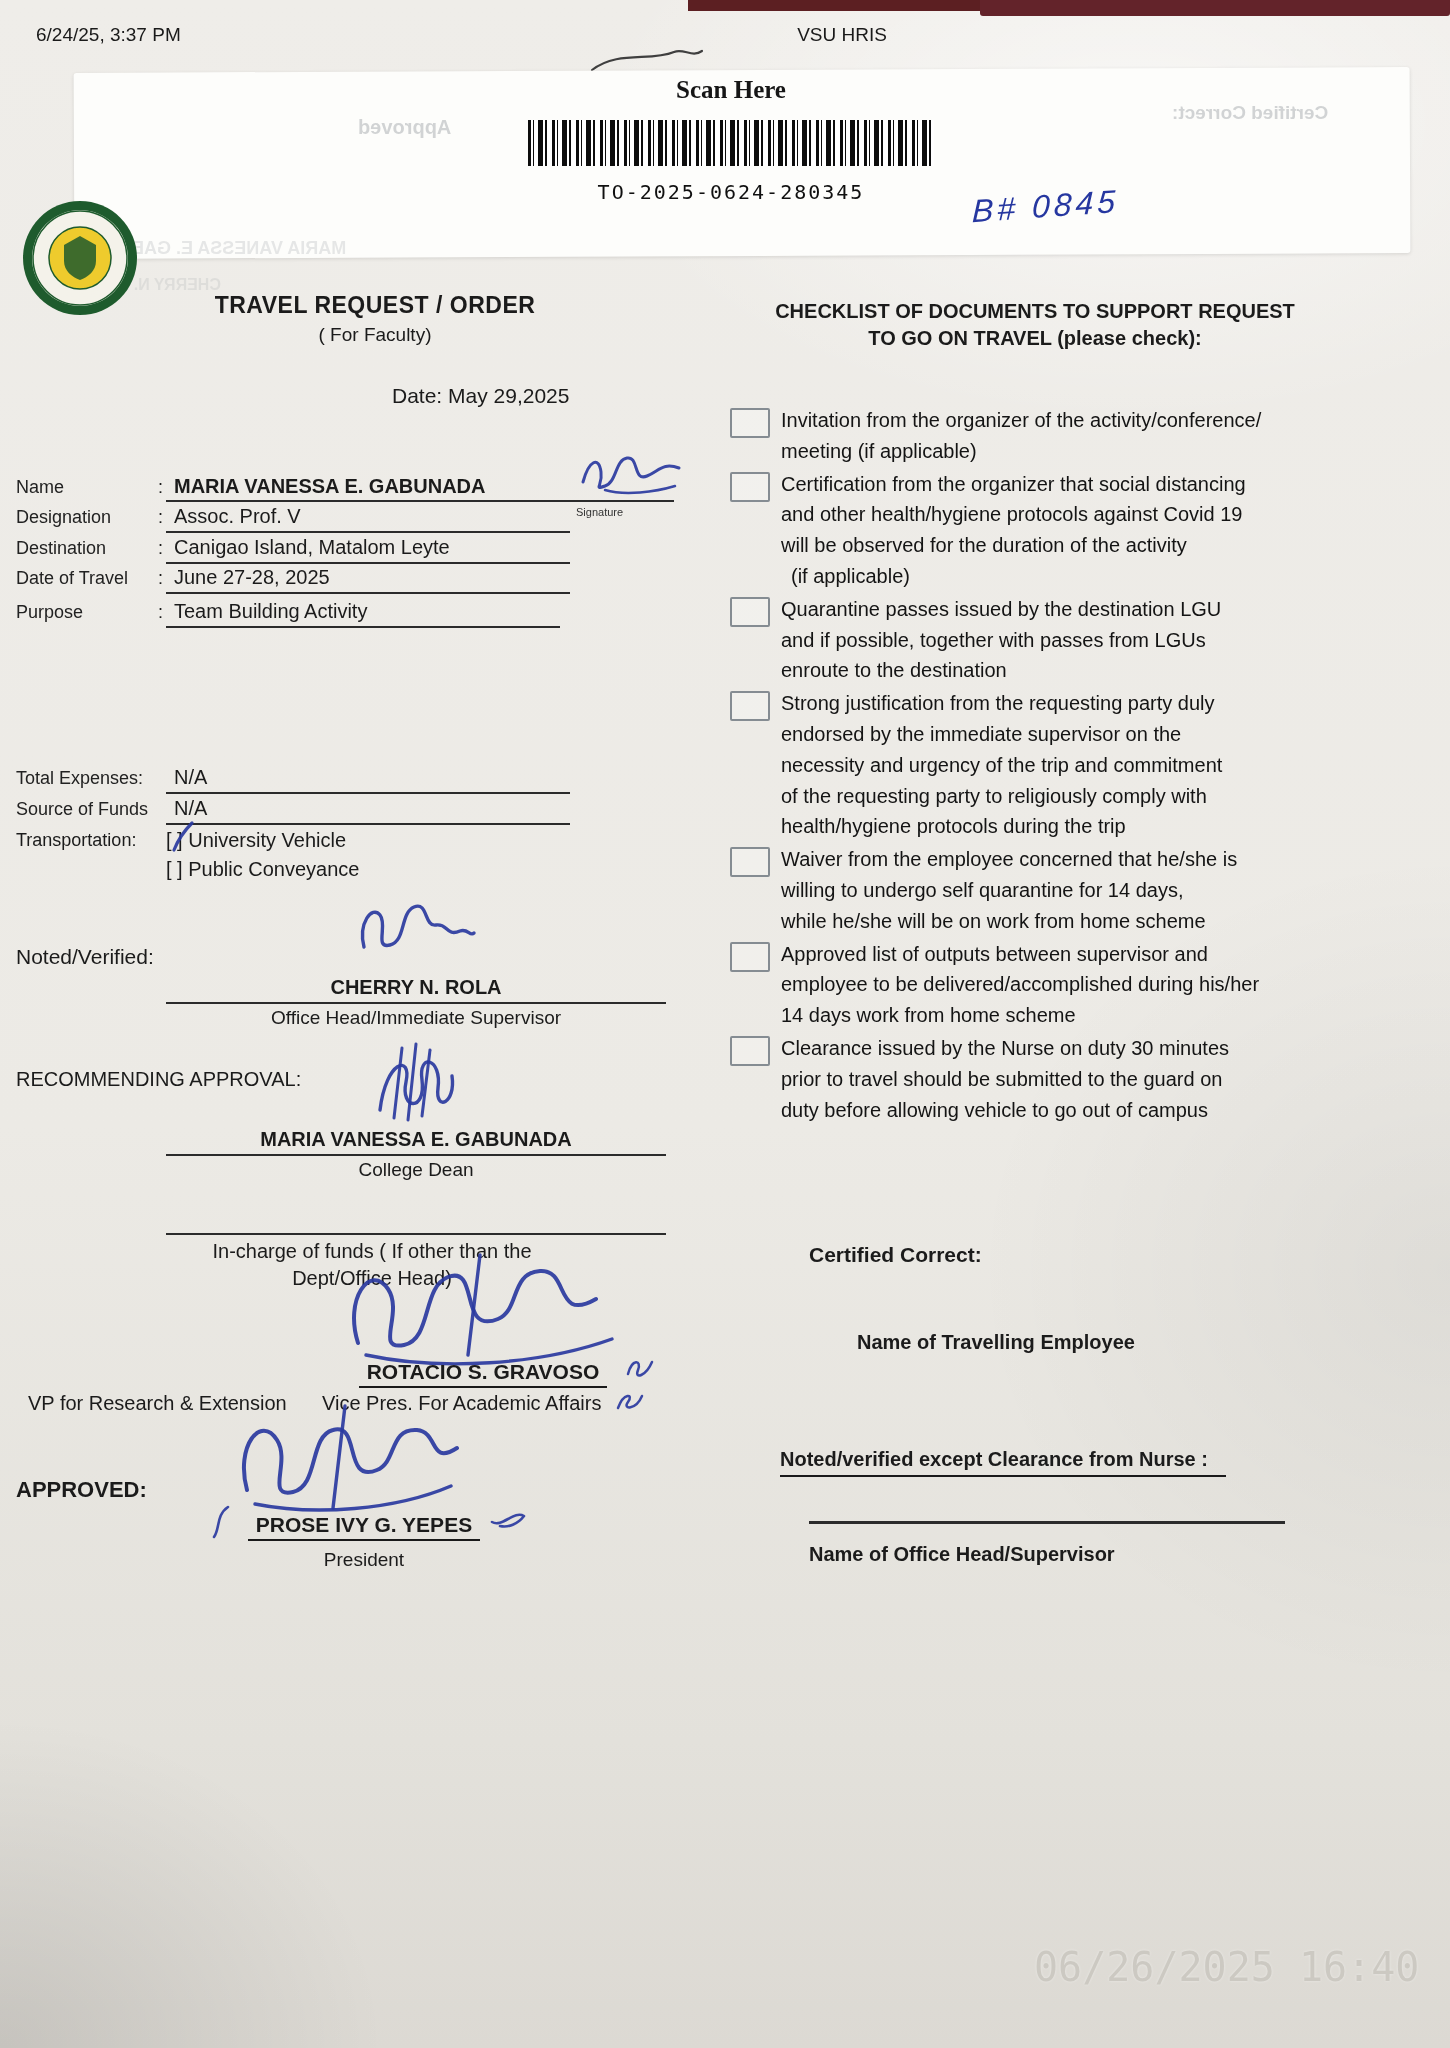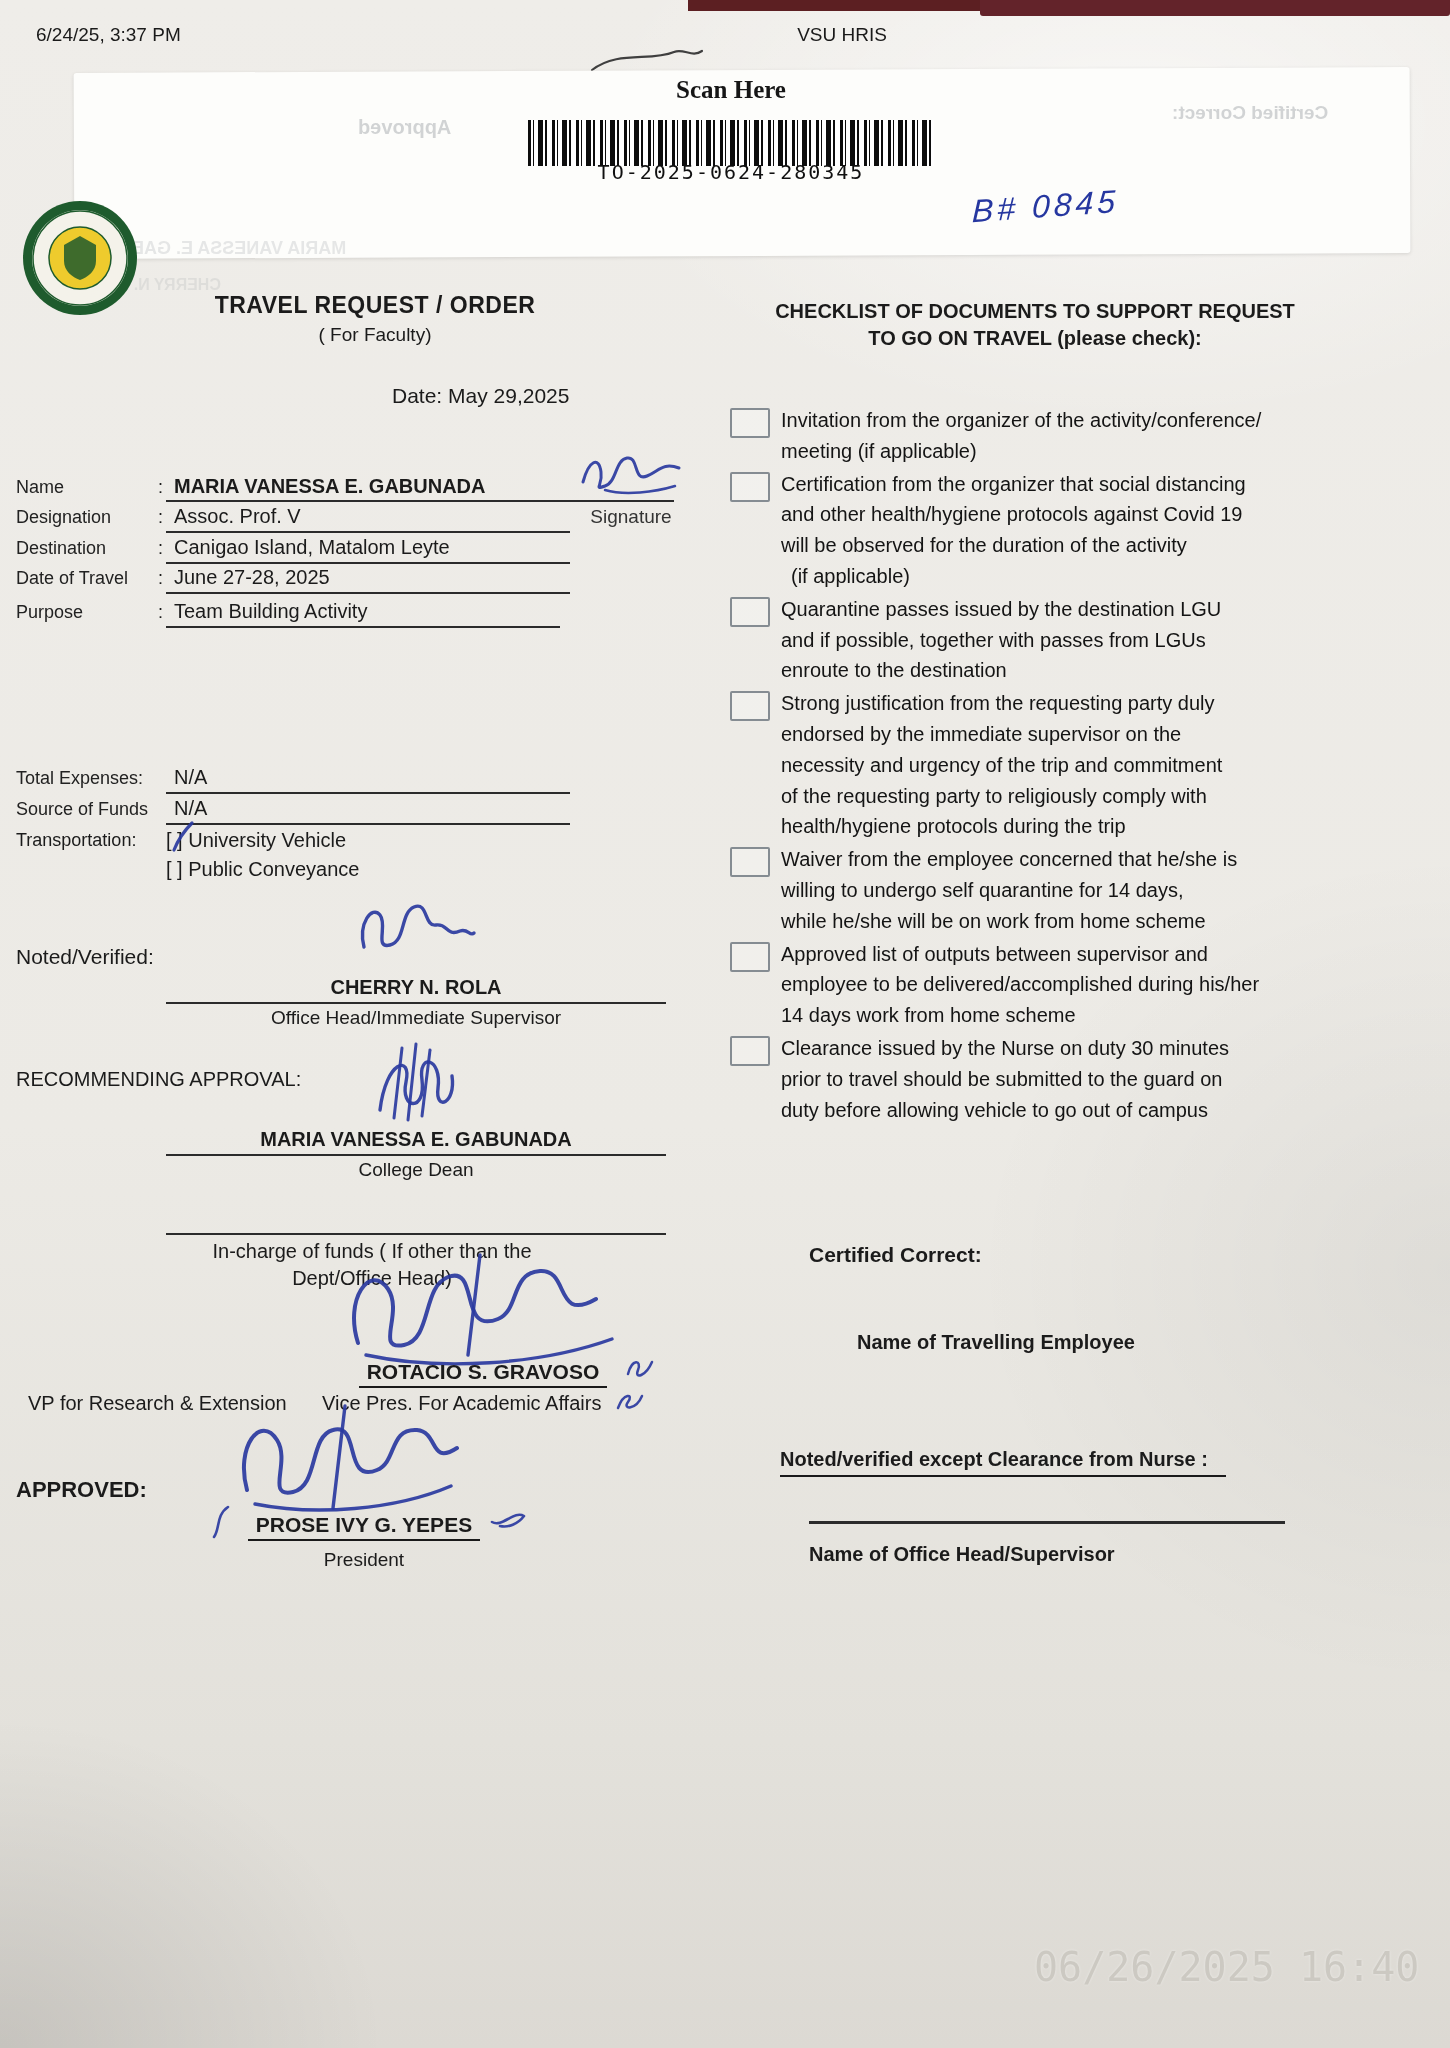--- a/index.html
+++ b/index.html
@@ -40,21 +40,21 @@
   <div class="abs" style="left:782px;top:24px;width:120px;text-align:center;font-size:19px;color:#1a1a1a;">VSU HRIS</div>
 
   <svg class="abs" style="left:588px;top:46px;" width="118" height="30" viewBox="0 0 118 30">
     <path d="M4,24 C30,4 62,16 86,6 C96,2 104,12 114,5" fill="none" stroke="#3f3f3f" stroke-width="2.2" stroke-linecap="round"></path>
   </svg>
 
   <div class="abs" style="left:74px;top:70px;width:1336px;height:186px;background:#fdfdfb;border-radius:3px;transform:rotate(-0.25deg);box-shadow:0 1px 4px rgba(0,0,0,.12);"></div>
   <div class="abs" style="left:600px;top:76px;width:262px;text-align:center;font-family:'Liberation Serif',serif;font-size:25px;font-weight:600;color:#161616;">Scan Here</div>
   <div class="abs" style="left:528px;top:120px;width:406px;height:46px;
        background:repeating-linear-gradient(90deg,#0d0d0d 0 3px,#fff 3px 5px,#0d0d0d 5px 6px,#fff 6px 10px,#0d0d0d 10px 15px,#fff 15px 17px,#0d0d0d 17px 19px,#fff 19px 24px);"></div>
-  <div class="abs" style="left:528px;top:160px;width:406px;text-align:center;font-family:'DejaVu Sans Mono',monospace;font-size:20px;letter-spacing:2px;color:#101010;">TO-2025-0624-280345</div>
+  <div class="abs" style="left:528px;top:180px;width:406px;text-align:center;font-family:'DejaVu Sans Mono',monospace;font-size:20px;letter-spacing:2px;color:#101010;">TO-2025-0624-280345</div>
   <div class="abs" style="left:972px;top:188px;font-size:32px;font-style:italic;color:#2637a0;transform:rotate(-4deg) skewX(-6deg);letter-spacing:4px;">B# 0845</div>
 
   <div class="abs mirror" style="left:358px;top:116px;font-size:20px;opacity:.30;">Approved</div>
   <div class="abs mirror" style="left:1172px;top:102px;font-size:19px;opacity:.30;">Certified Correct:</div>
   <div class="abs mirror" style="left:66px;top:238px;font-size:18px;opacity:.16;">MARIA VANESSA E. GABUNADA</div>
   <div class="abs mirror" style="left:84px;top:276px;font-size:16px;opacity:.12;">CHERRY N. ROLA</div>
 
   <svg class="abs" style="left:20px;top:198px;" width="120" height="120" viewBox="0 0 120 120">
     <circle cx="60" cy="60" r="57" fill="#1e5b2d"></circle>
     <circle cx="60" cy="60" r="48" fill="#f4f2ea"></circle>
@@ -96,21 +96,21 @@
 
   <div class="abs" style="left:16px;top:600px;">
     <span class="fld-label">Purpose</span><span class="fld-colon">:</span><span class="fld-value">Team Building Activity</span>
   </div>
   <div class="u" style="left:166px;top:626px;width:394px;"></div>
 
   <svg class="abs" style="left:575px;top:442px;" width="115" height="58" viewBox="0 0 115 58">
     <path class="ink" stroke-width="3" d="M8,40 C14,18 24,14 26,30 C28,44 18,48 30,44 C42,40 40,18 52,16 C64,14 58,40 72,34 C84,29 88,20 104,26"></path>
     <path class="ink" stroke-width="2.5" d="M30,48 C50,54 80,50 100,44"></path>
   </svg>
-  <div class="abs" style="left:576px;top:506px;width:110px;text-align:center;font-size:19px;color:#333;">Signature</div>
+  <div class="abs" style="left:576px;top:506px;width:110px;text-align:left;font-size:11px;color:#333;">Signature</div>
 
   <div class="abs" style="left:16px;top:766px;">
     <span class="fld-label" style="width:158px;">Total Expenses:</span><span class="fld-value">N/A</span>
   </div>
   <div class="u" style="left:166px;top:792px;width:404px;"></div>
 
   <div class="abs" style="left:16px;top:797px;">
     <span class="fld-label" style="width:158px;">Source of Funds</span><span class="fld-value">N/A</span>
   </div>
   <div class="u" style="left:166px;top:823px;width:404px;"></div>

